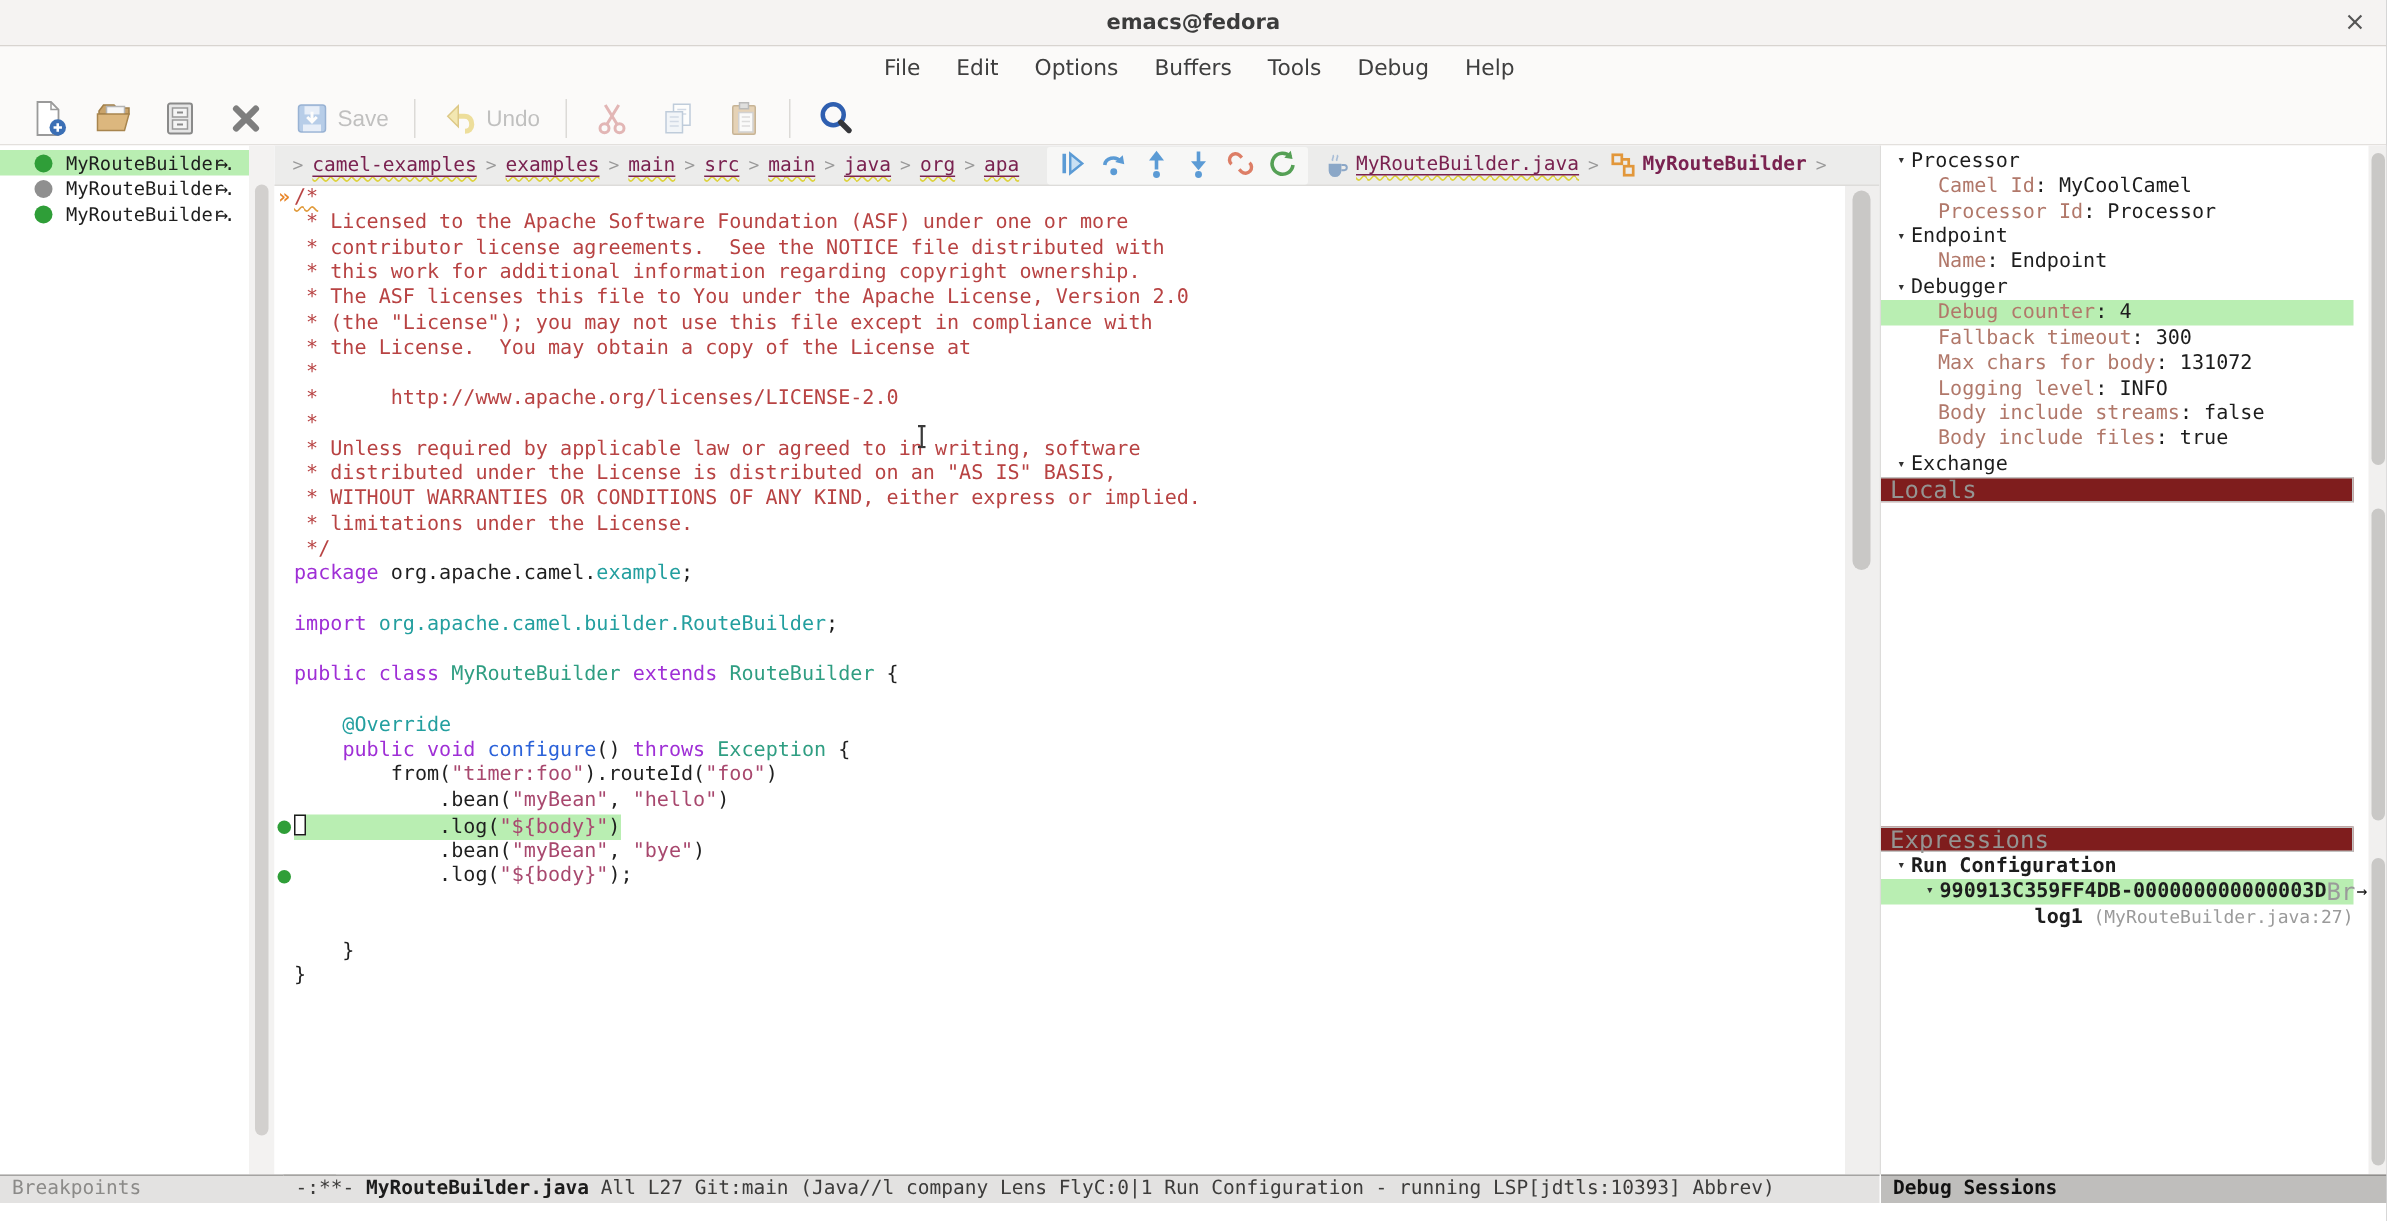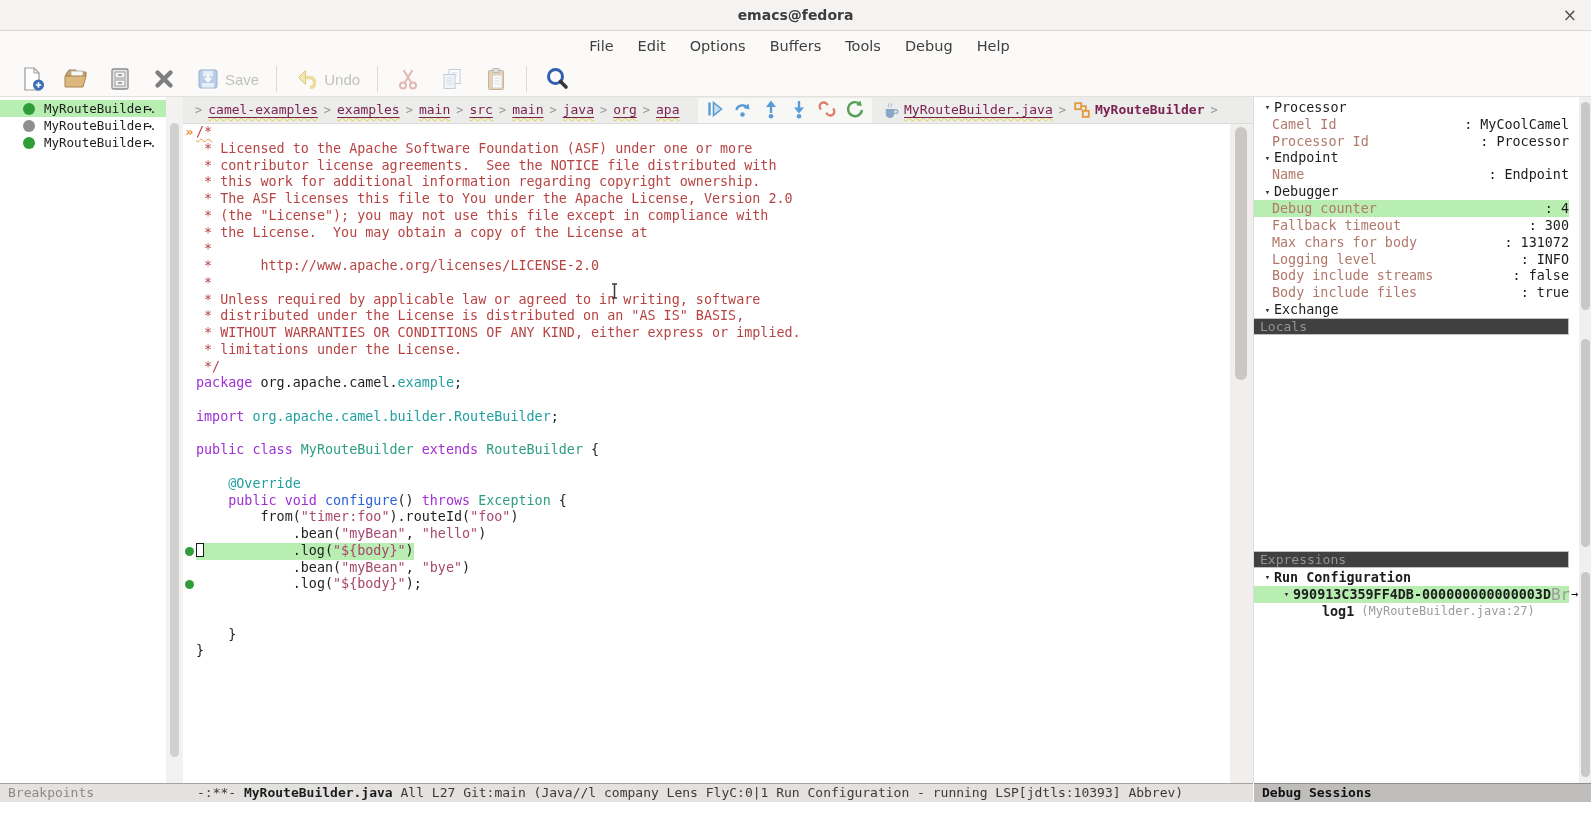--- a/index.html
+++ b/index.html
@@ -85,32 +85,32 @@
   .mouse-ibeam { position:absolute; left:427px; top:186px; }
 
   
   .rightcol { position:absolute; left:1253px; top:0; width:338px; height:686px; background:#fff;
               border-left:1px solid #dddcda; font-family:"DejaVu Sans Mono", monospace; font-size:13.4px; }
   .sessions { position:absolute; left:0; top:2px; width:315px; }
   .tree-row { position:relative; height:16.85px; display:flex; align-items:center; white-space:pre; }
   .tree-row.hl { background:#b9eeb2; }
   .tr-arrow { display:inline-block; width:13px; font-size:9px; color:#333; text-align:center; flex:none; }
   .lv0 { padding-left:7px; }
-  .lv1 { padding-left:18px;justify-content:space-between; }
+  .lv1 { padding-left:38px; }
   .lv1a { padding-left:26px; }
-  .lv2 { padding-left:68px; }
+  .lv2 { padding-left:68px;justify-content:flex-end; }
   .tr-key { color:#b1786a; }
   .tr-val { color:#1d1d1d; }
   .tr-label { color:#1d1d1d; }
   .tr-label.b { font-weight:bold; }
   .tr-suffix { margin-left:auto; padding-right:6px; color:#9a9a9a; font-size:16px; }
   .tr-detail { color:#9a9a9a; font-size:12px; margin-left:7px; }
   .tr-overflow { position:absolute; left:317px; color:#111; font-size:12px; }
-  .pane-header { position:absolute; left:0; width:315px; height:17px; background:#404040;
-                 border:1px solid #c2c1c0; border-left:none; color:#959492; font-size:13px;
+  .pane-header { position:absolute; left:0; width:315px; height:17px; background:#7f1d1d;
+                 border:1px solid #c2c1c0; border-left:none; color:#959492; font-size:16px;
                  line-height:15px; padding-left:6px; }
   .locals-header { top:221px; }
   .locals-body { position:absolute; left:0; top:238px; width:315px; height:216px; background:#fff; }
   .expr-header { top:454px; }
   .expr-body { position:absolute; left:0; top:472px; width:315px; }
   .rc-track { position:absolute; left:325px; top:0; width:13px; height:686px; background:#f1f0ef; }
   .rc-thumb { position:absolute; left:2px; width:9px; border-radius:5px; background:#c9c8c6; }
   .rc-thumb.t1 { top:5px;   height:208px; }
   .rc-thumb.t2 { top:242px; height:208px; }
   .rc-thumb.t3 { top:475px; height:205px; }

